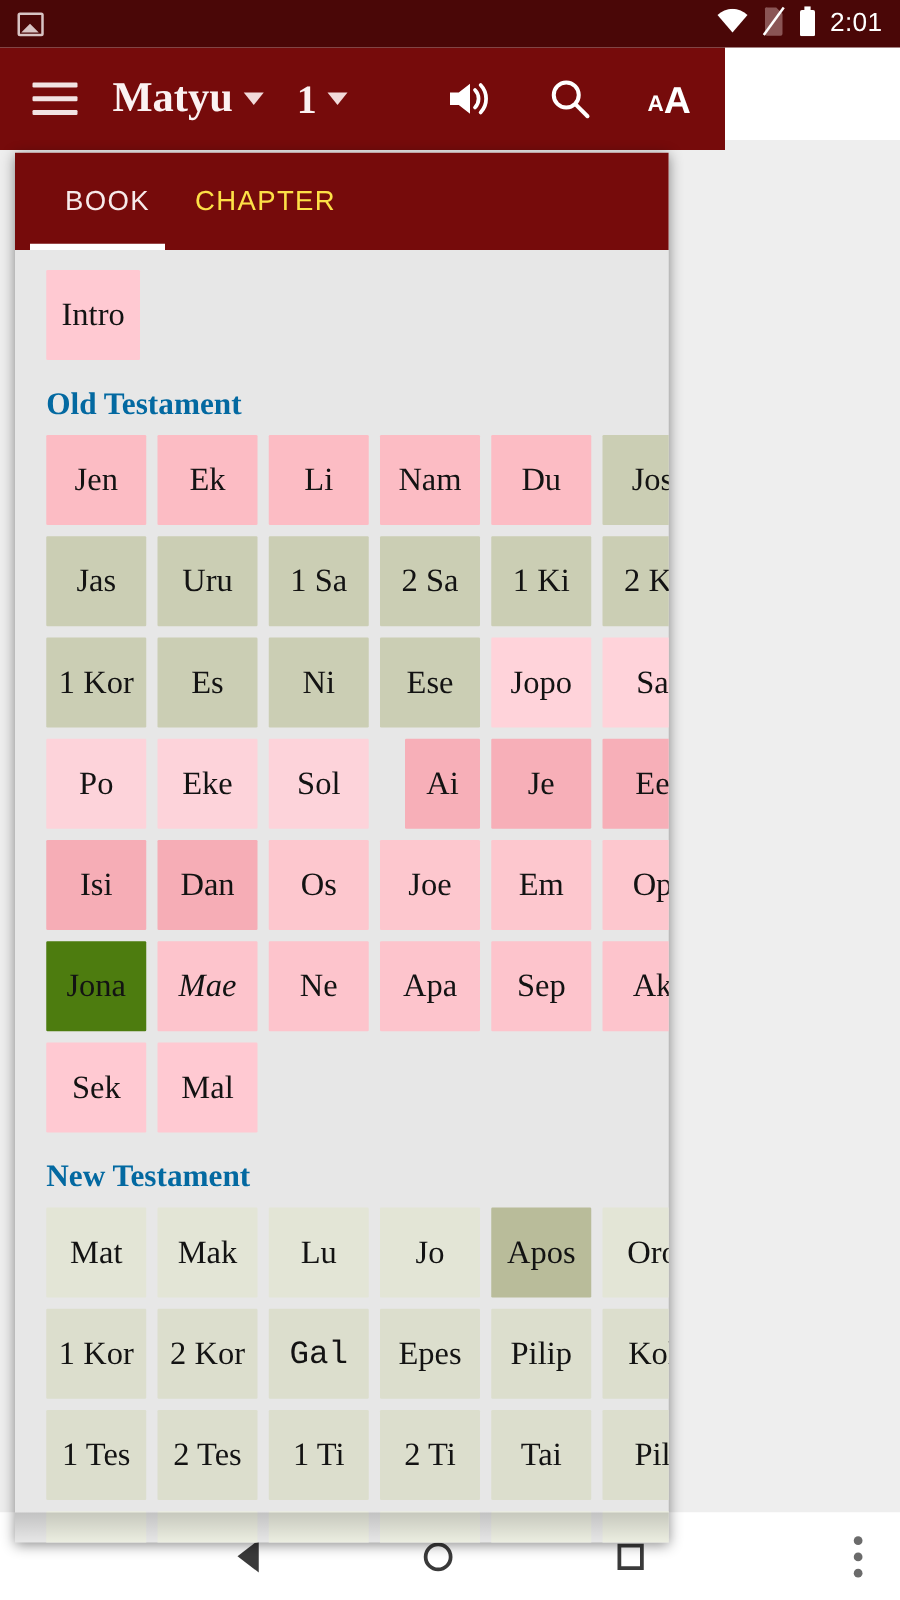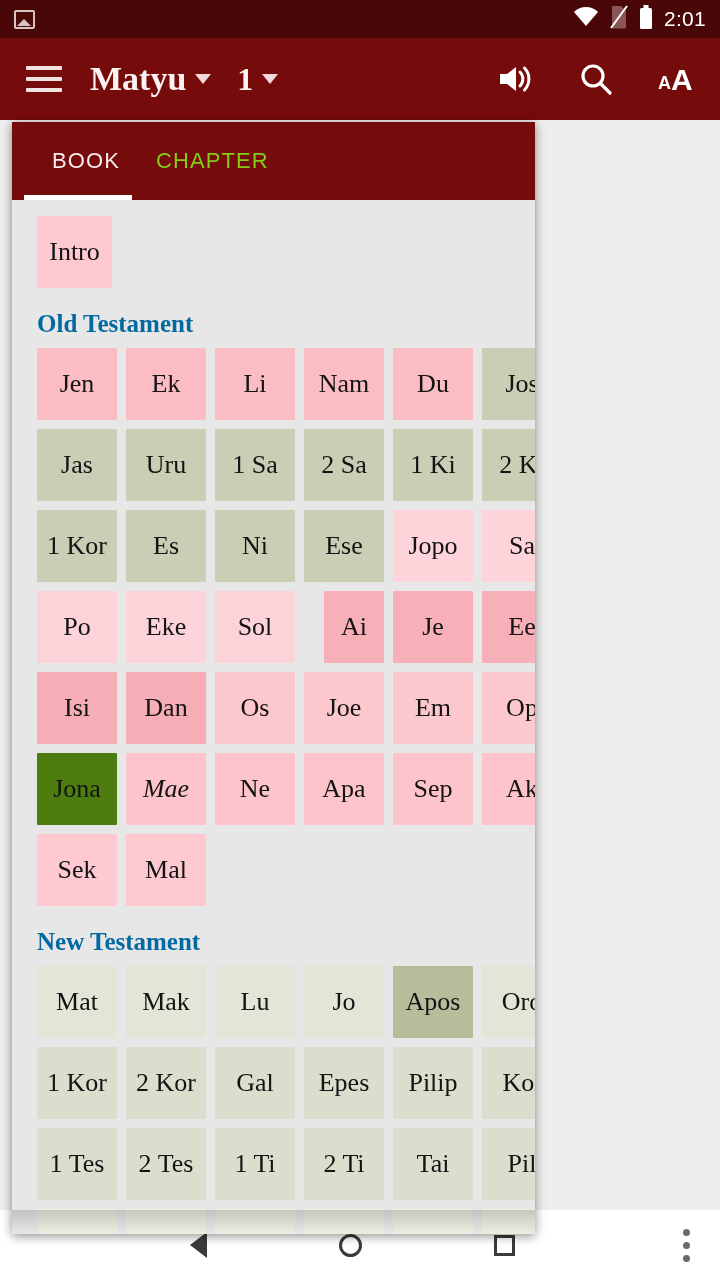--- a/index.html
+++ b/index.html
@@ -64,21 +64,21 @@
   .gallery-ico::after {
     content: ""; position: absolute; left: 1px; bottom: 1px;
     width: 0; height: 0;
     border-left: 7px solid transparent; border-right: 7px solid transparent;
     border-bottom: 7px solid #d8c4c4;
   }
 
   
   .appbar {
     position: absolute; left: 0; top: 38px;
-    width: 720px; height: 82px;
+    width: 580px; height: 82px;
     background: #760b0b;
     display: flex; align-items: center;
     padding: 0 22px 0 26px;
     z-index: 30;
   }
   .hamburger { width: 36px; height: 26px; display: flex; flex-direction: column; justify-content: space-between; cursor: pointer; }
   .hamburger span { display: block; height: 4px; background: #f2e3e3; border-radius: 1px; }
   .ab-title {
     color: #fbf2f2; font-size: 34px; font-weight: bold;
     margin-left: 28px; font-family: "Liberation Serif", serif;
@@ -111,21 +111,21 @@
     display: flex; align-items: center;
     padding-left: 22px;
     position: relative;
   }
   .tab {
     color: #f7eaea; font-family: "Liberation Sans", sans-serif;
     font-size: 22px; letter-spacing: 1.1px;
     padding: 0 18px; height: 78px; line-height: 78px;
     cursor: pointer;
   }
-  .tab.inactive { color: #84cc16; }
+  .tab.inactive { color: #fde047; }
   .tab-underline {
     position: absolute; left: 12px; bottom: 0;
     width: 108px; height: 5px; background: #ffffff;
   }
 
   .picker-body { padding: 12px 12px 0 12px; height: 1034px; overflow: hidden; }
 
   .intro-wrap { padding: 4px 0 0 13px; }
   .cell {
     height: 72px; border-radius: 1px;
@@ -337,21 +337,21 @@
       <div class="section-title">New Testament</div>
       <div class="grid" id="nt-grid">
           <div class="cell" style="background: rgb(227, 229, 214);">Mat</div>
           <div class="cell" style="background: rgb(227, 229, 214);">Mak</div>
           <div class="cell" style="background: rgb(227, 229, 214);">Lu</div>
           <div class="cell" style="background: rgb(227, 229, 214);">Jo</div>
           <div class="cell" style="background: rgb(185, 188, 154);">Apos</div>
           <div class="cell" style="background: rgb(227, 229, 214);">Oro</div>
           <div class="cell" style="background: rgb(220, 222, 205);">1 Kor</div>
           <div class="cell" style="background: rgb(220, 222, 205);">2 Kor</div>
-          <div class="cell" style="background: rgb(220, 222, 205);">Gal</div>
+          <div class="cell" style="background: rgb(220, 222, 205); font-family: Liberation Mono, monospace;">Gal</div>
           <div class="cell" style="background: rgb(220, 222, 205);">Epes</div>
           <div class="cell" style="background: rgb(220, 222, 205);">Pilip</div>
           <div class="cell" style="background: rgb(220, 222, 205);">Kol</div>
           <div class="cell" style="background: rgb(220, 222, 205);">1 Tes</div>
           <div class="cell" style="background: rgb(220, 222, 205);">2 Tes</div>
           <div class="cell" style="background: rgb(220, 222, 205);">1 Ti</div>
           <div class="cell" style="background: rgb(220, 222, 205);">2 Ti</div>
           <div class="cell" style="background: rgb(220, 222, 205);">Tai</div>
           <div class="cell" style="background: rgb(220, 222, 205);">Pil</div>
           <div class="cell" style="background: rgb(236, 238, 225);">Ipu</div>

